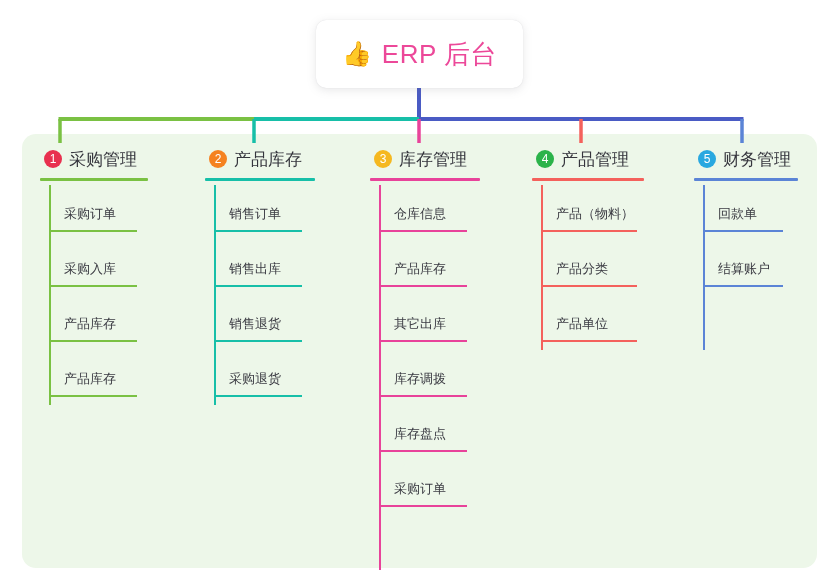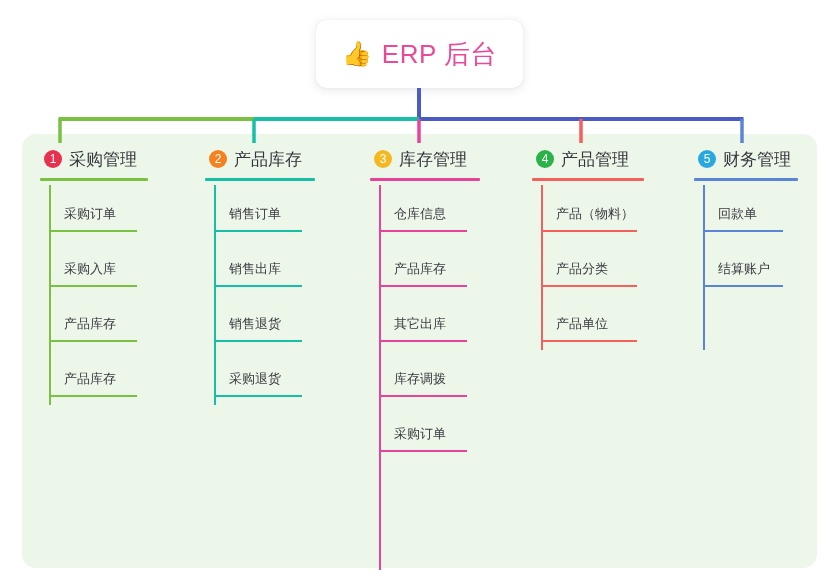--- a/index.html
+++ b/index.html
@@ -246,20 +246,24 @@
           </div>
           <div class="item">
             <span class="item-label">其它出库</span>
             <div class="item-rule" style="width: 88px; background: rgb(232, 67, 154);"></div>
           </div>
           <div class="item">
             <span class="item-label">库存调拨</span>
             <div class="item-rule" style="width: 88px; background: rgb(232, 67, 154);"></div>
           </div>
           <div class="item">
+            <span class="item-label">库存盘点</span>
+            <div class="item-rule" style="width: 88px; background: rgb(232, 67, 154);"></div>
+          </div>
+          <div class="item">
             <span class="item-label">采购订单</span>
             <div class="item-rule" style="width: 88px; background: rgb(232, 67, 154);"></div>
           </div>
         </div>
       </div>
       <div class="column" style="left: 532px;">
         <div class="col-head">
           <span class="badge" style="background: rgb(43, 179, 74);">4</span>
           <span class="col-title">产品管理</span>
         </div>

